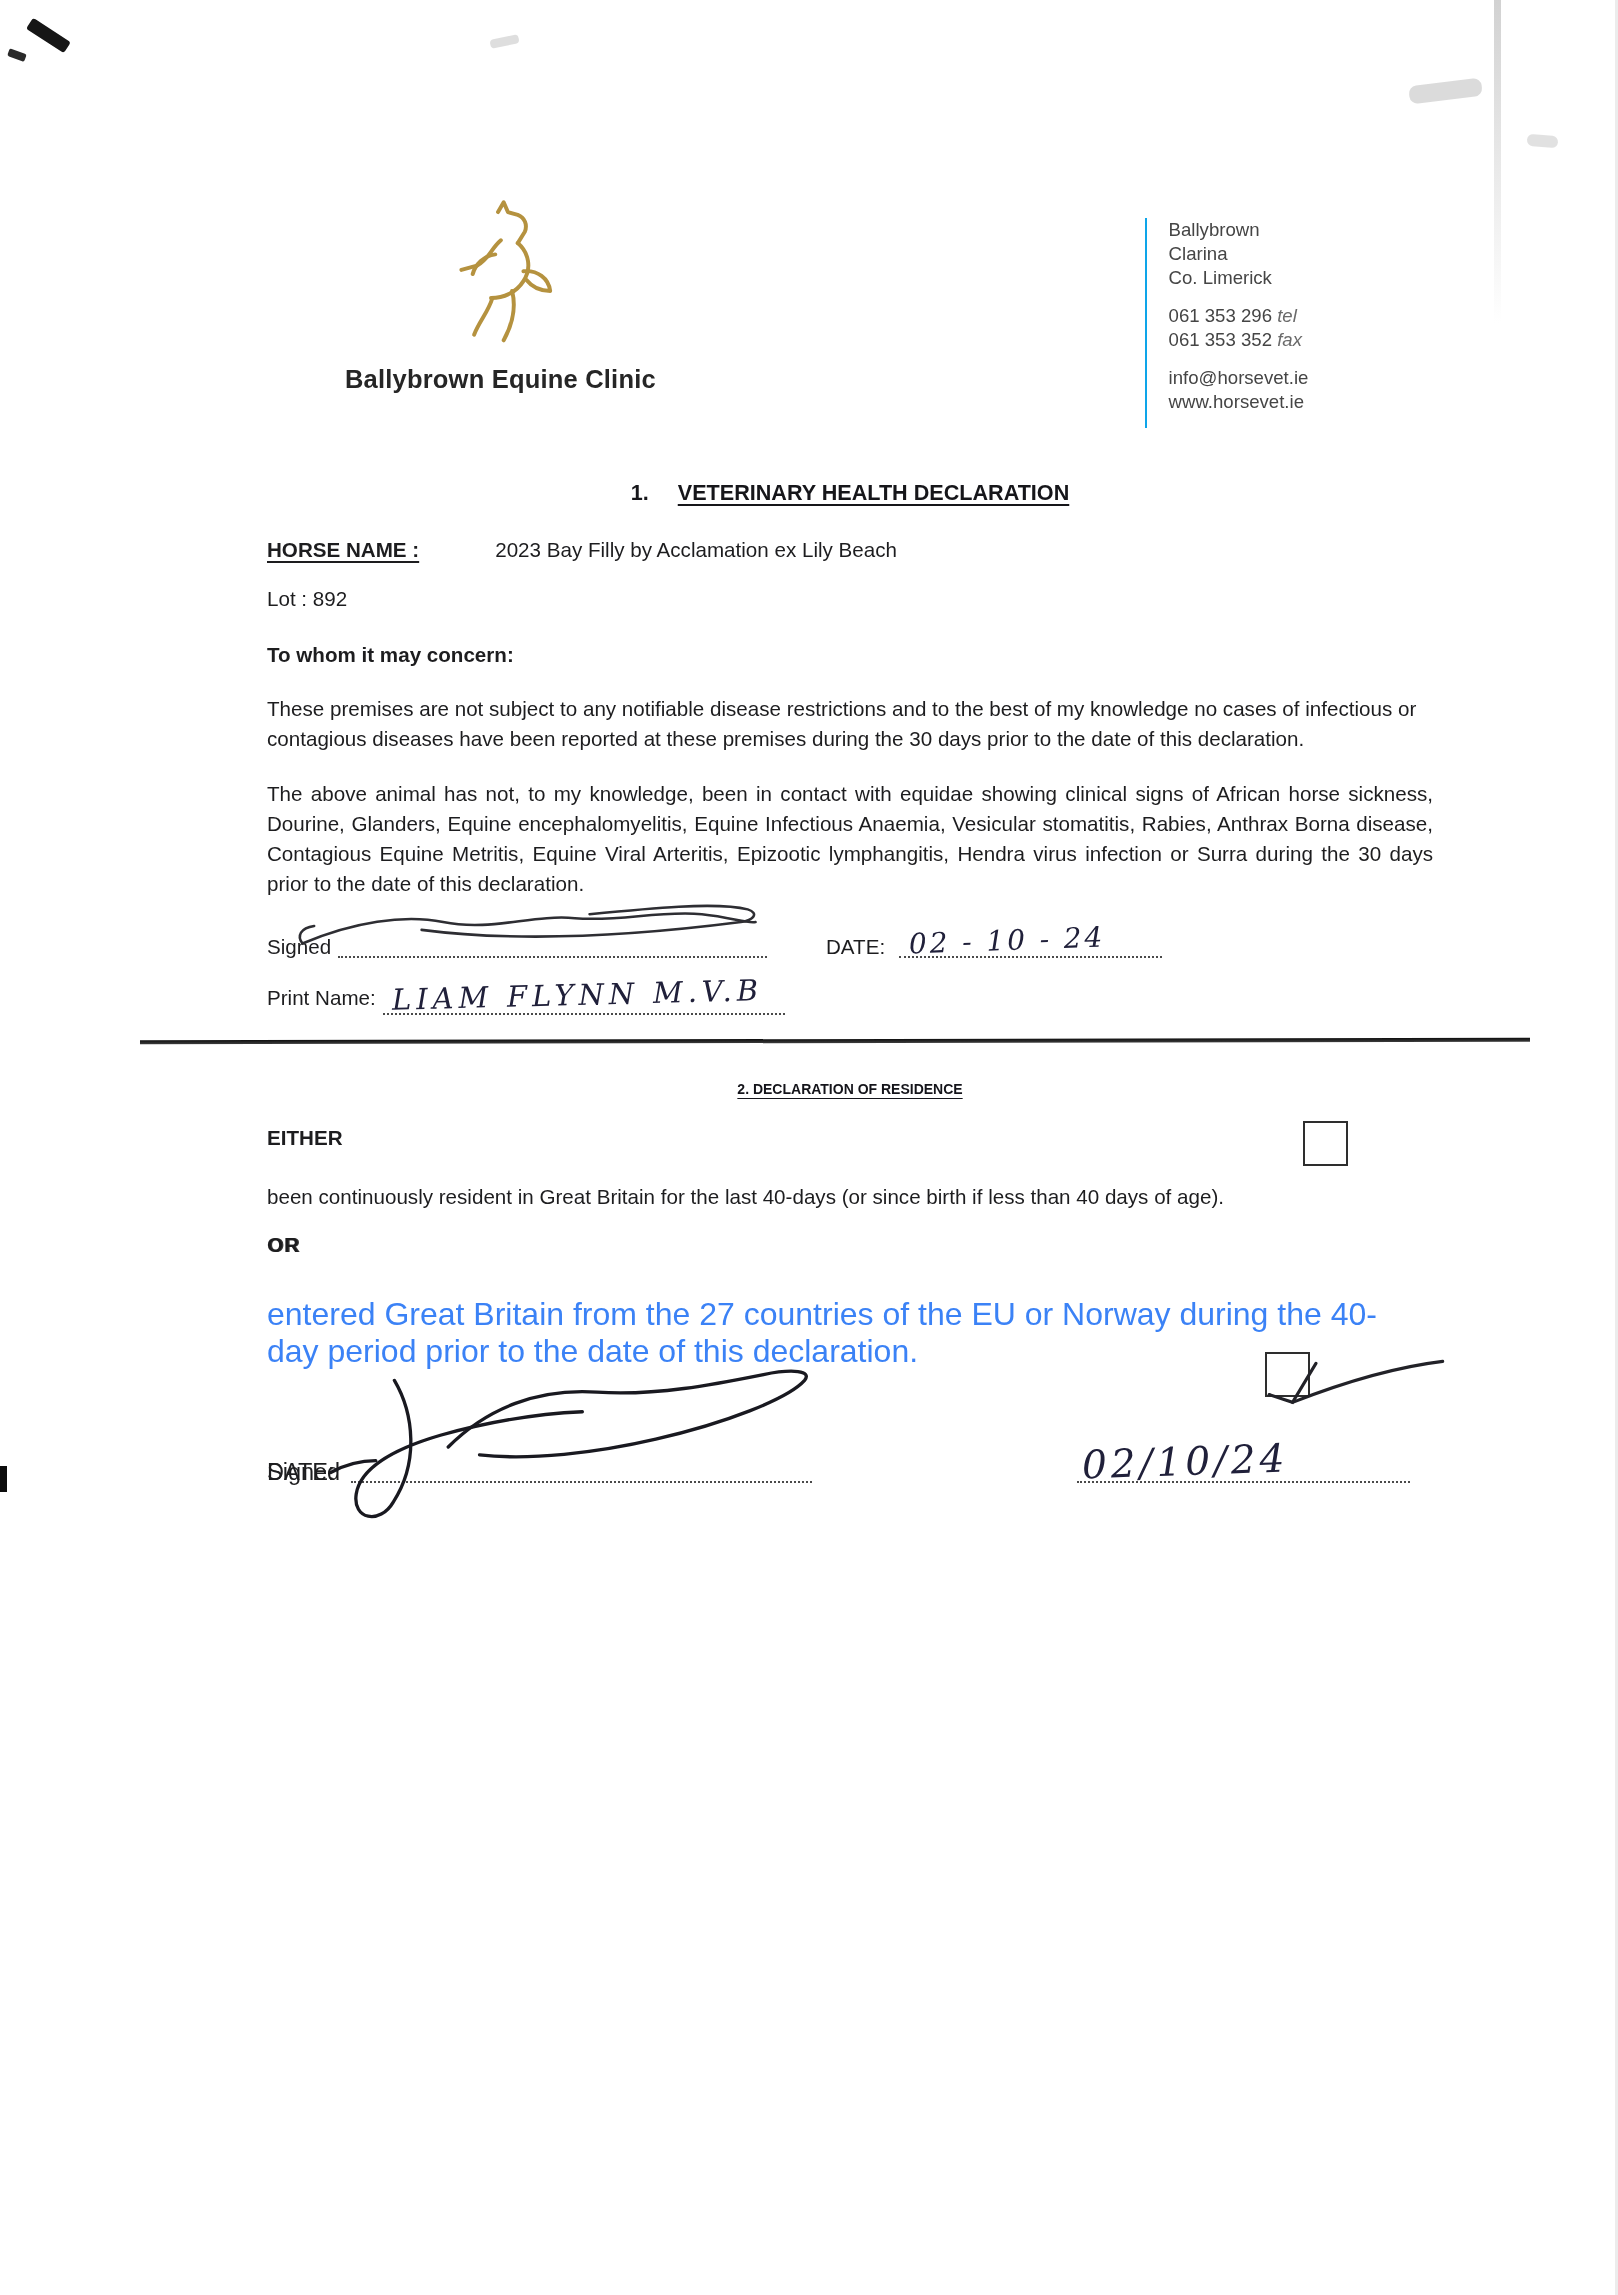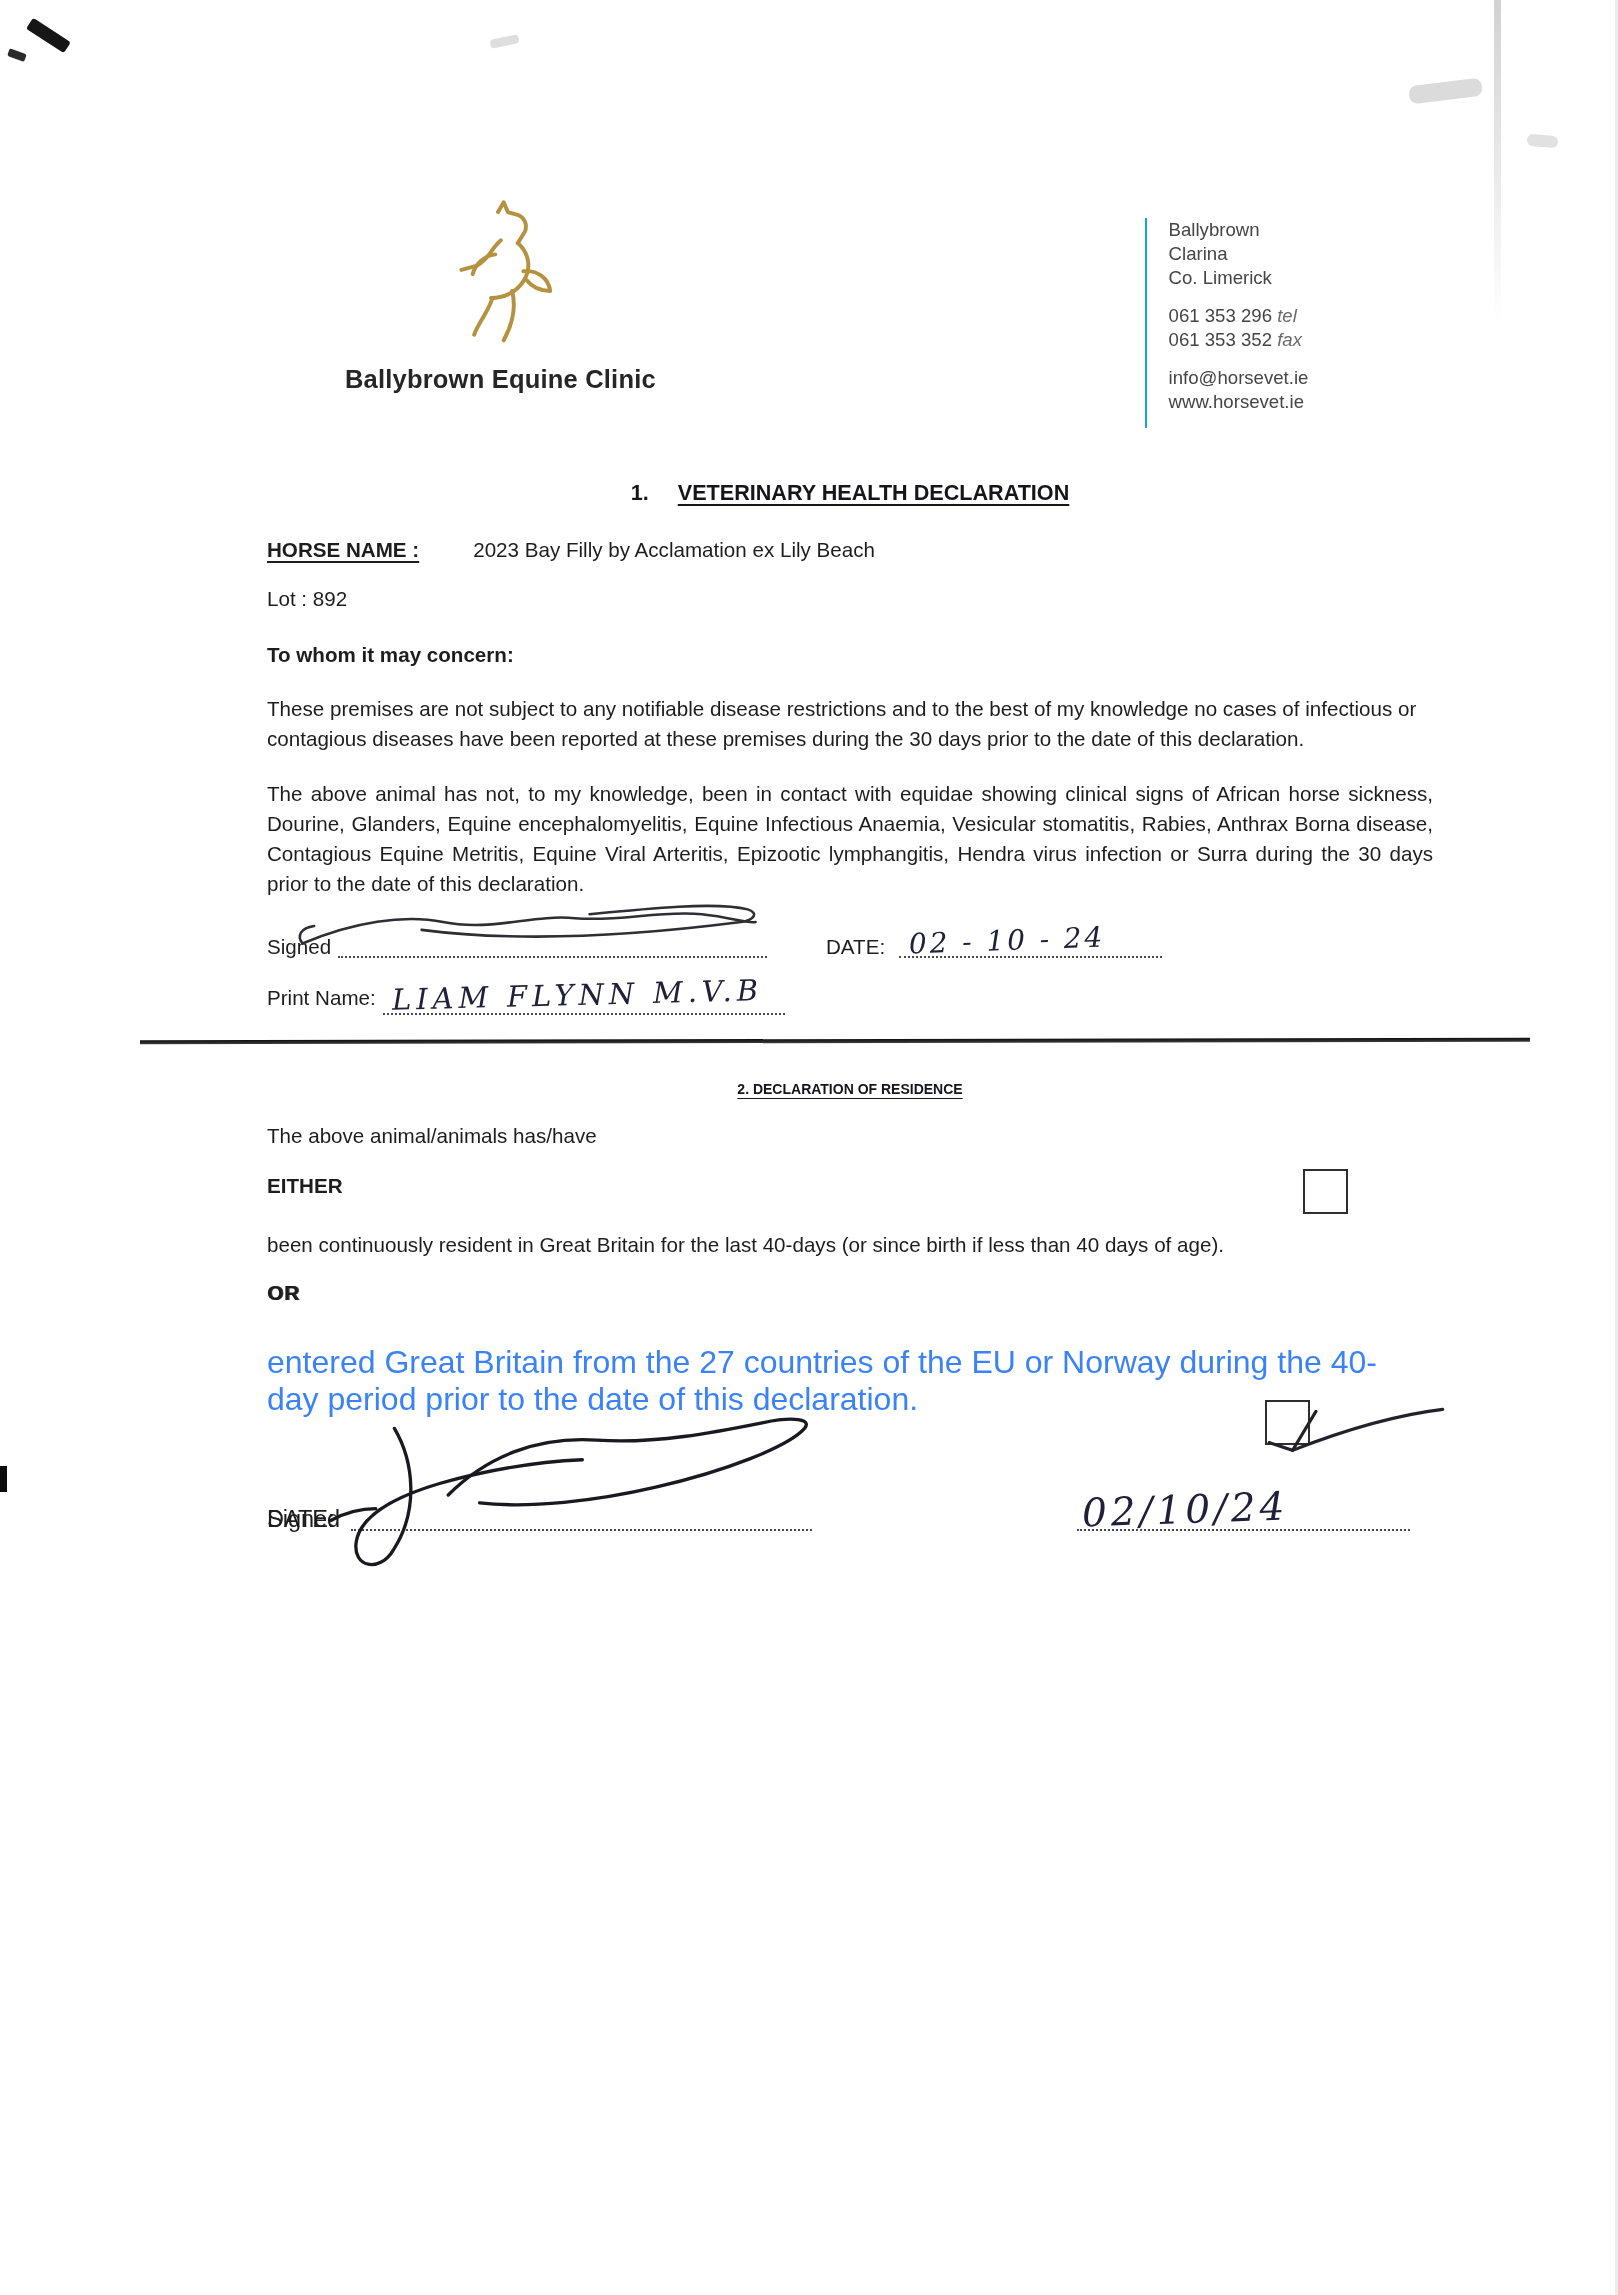--- a/index.html
+++ b/index.html
@@ -34,21 +34,21 @@
   }
   .contact .group { margin-bottom: 13.7px; }
   .contact .unit { font-style: italic; color: #6a6a6a; }
 
   
   .content { position: absolute; left: 267px; top: 478px; width: 1166px; font-size: 20.6px; line-height: 30px; }
 
   .sec-heading { display: flex; justify-content: center; gap: 29px; font-weight: bold; font-size: 21.6px; color: #16161a; }
   .u { text-decoration: underline; text-underline-offset: 3.9px; }
 
-  .horse-row { margin-top: 26.5px; display: flex; gap: 54px; align-items: baseline; }
+  .horse-row { margin-top: 26.5px; display: flex; gap: 76px; align-items: baseline; }
   .horse-label { font-weight: bold; text-decoration: underline; text-underline-offset: 3.9px; }
   .lot-row { margin-top: 19.6px; }
   .salutation { margin-top: 25.5px; font-weight: bold; }
   .para { margin-top: 24.5px; }
   .para.justify { text-align: justify; }
 
   
   .sign-row { position: relative; margin-top: 15.7px; height: 54px; }
   .sign-row .lbl { position: absolute; left: 0; bottom: 5.9px; }
   .dots { position: absolute; border-bottom: 2.5px dotted #4a4a4a; height: 0; }
@@ -165,21 +165,20 @@
     <div class="print-row">
       <span class="lbl">Print Name:</span>
       <span class="ink print-name">LIAM FLYNN M.V.B</span>
       <span class="dots" style="left:116px; bottom:9.8px; width:402px;"></span>
     </div>
 
     <div class="divider"></div>
 
     <div class="sec2-title u">2. DECLARATION OF RESIDENCE</div>
 
-    <div class="intro">The above animal/animals has/have</div>
 
     <div class="either-row">
       <span>EITHER</span>
       <span class="checkbox cb1"></span>
     </div>
 
     <div class="option1">been continuously resident in Great Britain for the last 40-days (or since birth if less than 40 days of age).</div>
 
     <div class="or-row">OR</div>
 

